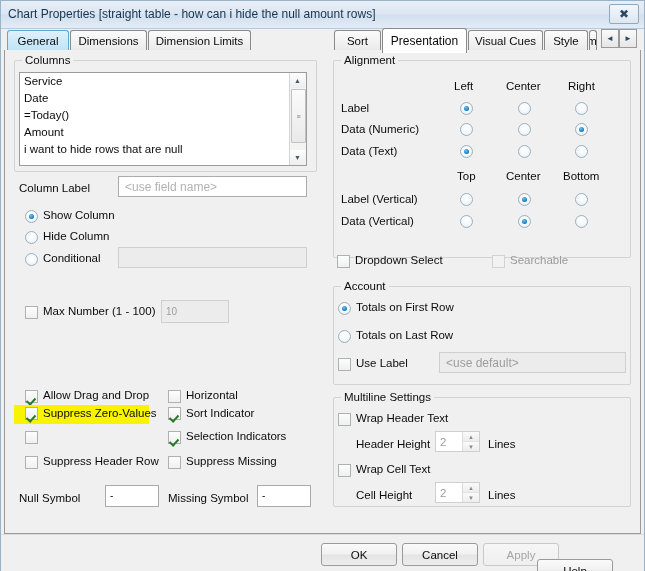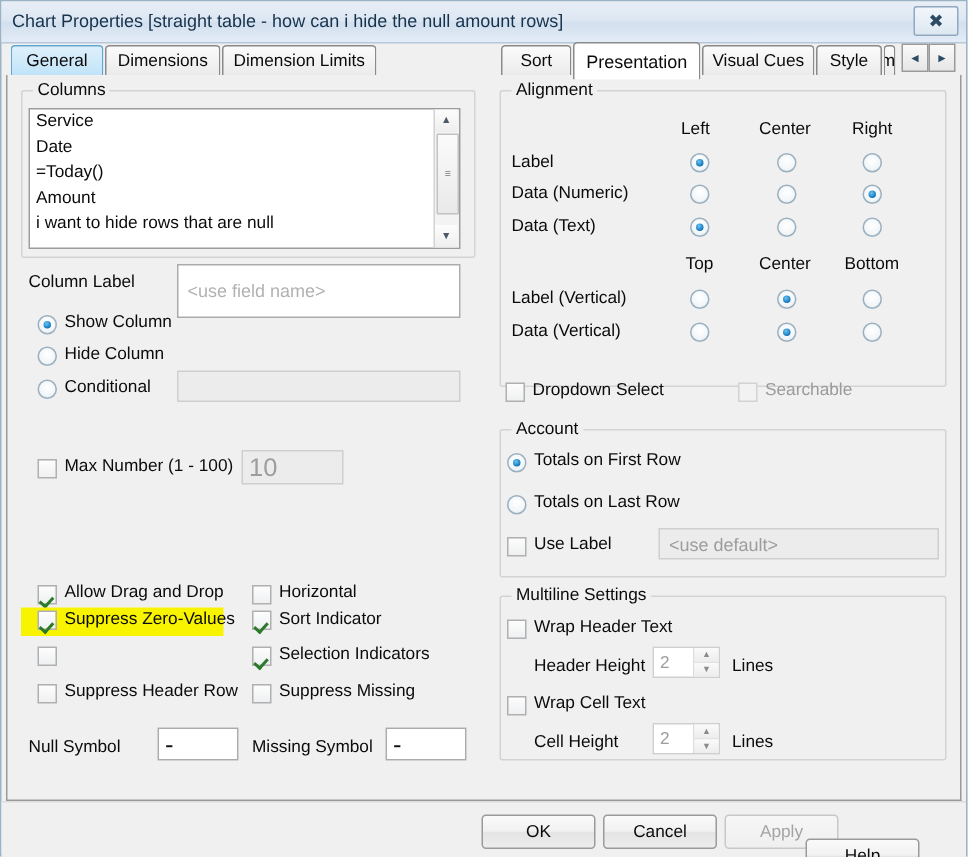--- a/index.html
+++ b/index.html
@@ -115,21 +115,21 @@
     position:absolute;left:1px;width:13px;
     background:linear-gradient(to bottom,#fbfbfb,#e9e9e9);
     border:1px solid #c2c2c2;border-radius:1px;cursor:pointer;
     display:flex;align-items:center;justify-content:center;
     font-size:7px;color:#7a7a7a;letter-spacing:0;
   }
   
   .tbox{
     position:absolute;box-sizing:border-box;
     background:#ffffff;border:1px solid #ababab;
-    font-size:17px;line-height:1;
+    font-size:10px;line-height:1;
     display:flex;align-items:center;padding-left:4px;
     color:#111;
   }
   .tbox.ph{color:#b2b2b2;padding-left:6px;font-size:12px;}
   .tbox.dis{background:#ececec;border-color:#cfcfcf;color:#9d9d9d;}
   .spin{
     position:absolute;box-sizing:border-box;
     background:#ffffff;border:1px solid #cfcfcf;
     display:flex;align-items:stretch;
   }
@@ -222,21 +222,21 @@
       <div class="listitem">Amount</div>
       <div class="listitem">i want to hide rows that are null</div>
       <div class="vscroll">
         <div class="arrow up">▲</div>
         <div class="thumb" style="top:16px;height:52px;">≡</div>
         <div class="arrow down">▼</div>
       </div>
     </div>
 
     <div class="lbl" style="left:14px;top:132px;">Column Label</div>
-    <div class="tbox ph" style="left:113px;top:126px;width:189px;height:36px;">&lt;use field name&gt;</div>
+    <div class="tbox ph" style="left:113px;top:126px;width:189px;height:21px;">&lt;use field name&gt;</div>
 
     <div class="radio on" style="left:20px;top:160px;"></div>
     <div class="lbl" style="left:38px;top:159px;">Show Column</div>
 
     <div class="radio" style="left:20px;top:181px;"></div>
     <div class="lbl" style="left:38px;top:180px;">Hide Column</div>
 
     <div class="radio" style="left:20px;top:203px;"></div>
     <div class="lbl" style="left:38px;top:202px;">Conditional</div>
     <div class="tbox dis" style="left:113px;top:197px;width:189px;height:21px;"></div>

